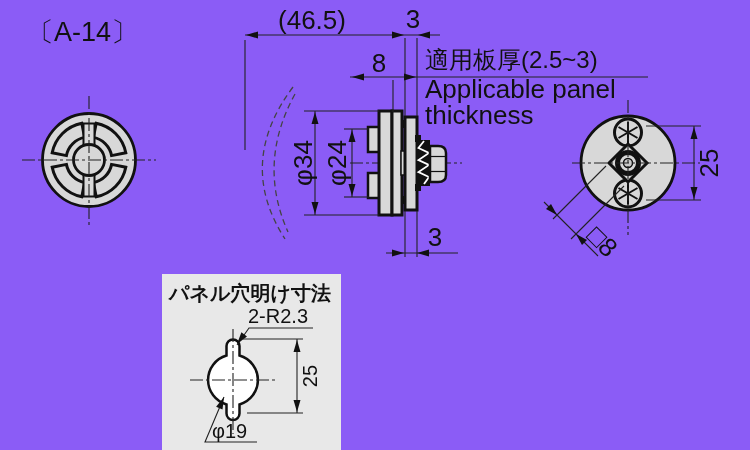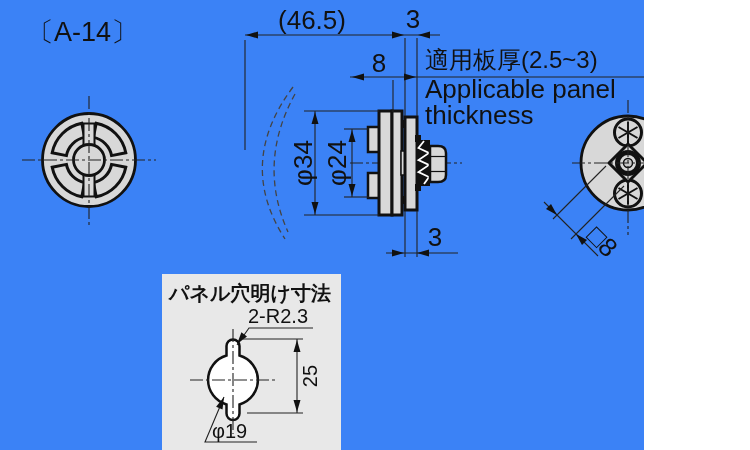--- a/index.html
+++ b/index.html
@@ -1,16 +1,16 @@
 <!DOCTYPE html>
 <html><head>
 <meta charset="utf-8">
 <style>
   html,body{margin:0;padding:0;background:#ffffff;}
-  .stage{width:644px;height:450px;position:relative;background:#3b82f6;overflow:hidden;}
+  .stage{width:750px;height:450px;position:relative;background:#8b5cf6;overflow:hidden;}
   svg text{font-family:"Liberation Sans","DejaVu Sans",sans-serif;fill:#111;}
   .dim-num{font-size:26px;}
   .dim-num-sm{font-size:20px;}
   .jp{font-size:24px;}
   .en{font-size:26px;}
   .jp-bold{font-size:20px;font-weight:bold;}
   .hdr{font-size:27px;}
   .part{fill:#d8d8d8;stroke:#111;}
   .thin{stroke:#222;stroke-width:1.1;fill:none;}
   .cl{stroke:#222;stroke-width:1.1;fill:none;stroke-dasharray:13 3 3 3;}

